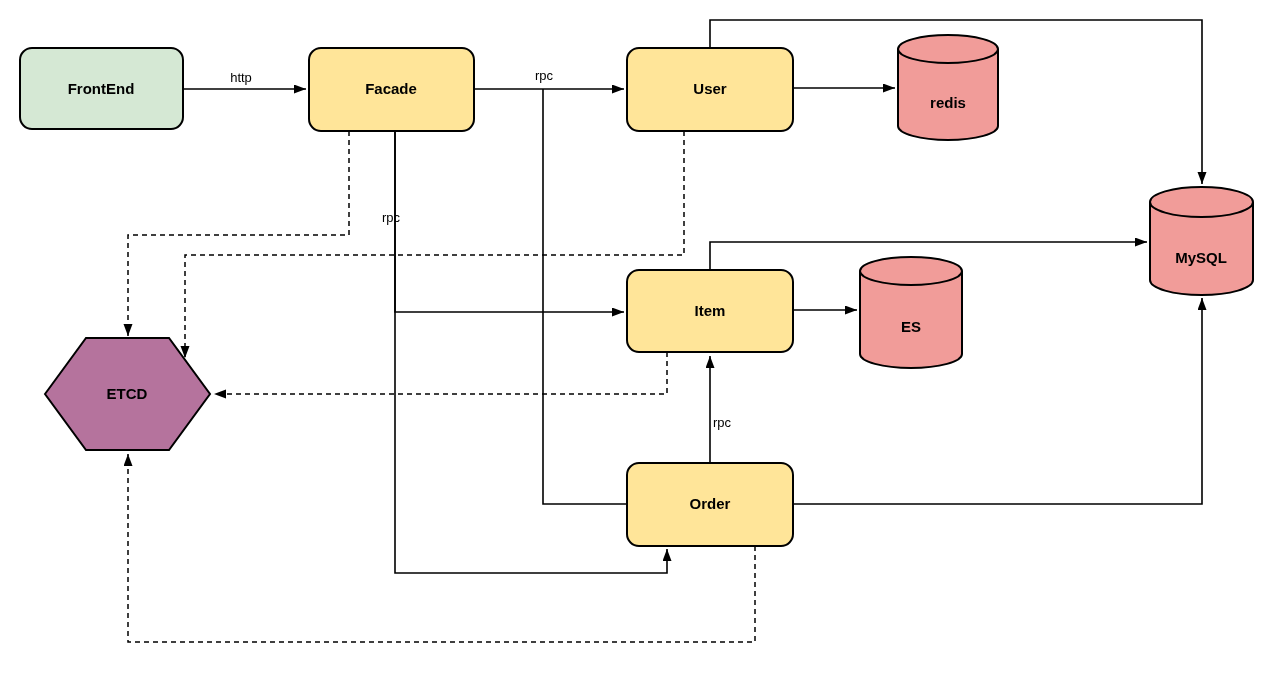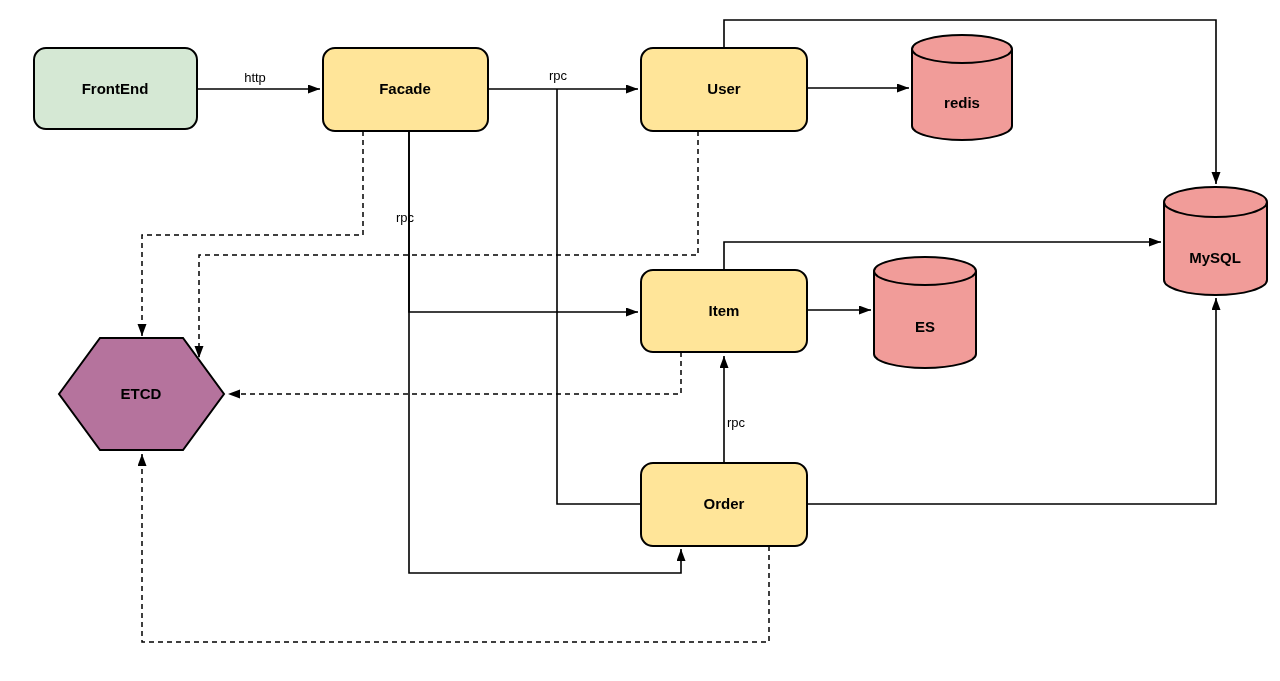--- a/index.html
+++ b/index.html
@@ -6,21 +6,20 @@
     margin: 0;
     padding: 0;
     background: #ffffff;
     font-family: "Liberation Sans", sans-serif;
   }
   .canvas-wrap {
     width: 1139px;
     height: 681px;
     position: relative;
     background: #ffffff;
-    margin-left: 14px;
   }
   .edge {
     fill: none;
     stroke: #000000;
     stroke-width: 1.6;
   }
   .edge.dashed {
     stroke-width: 1.5;
     stroke-dasharray: 5 4;
   }

